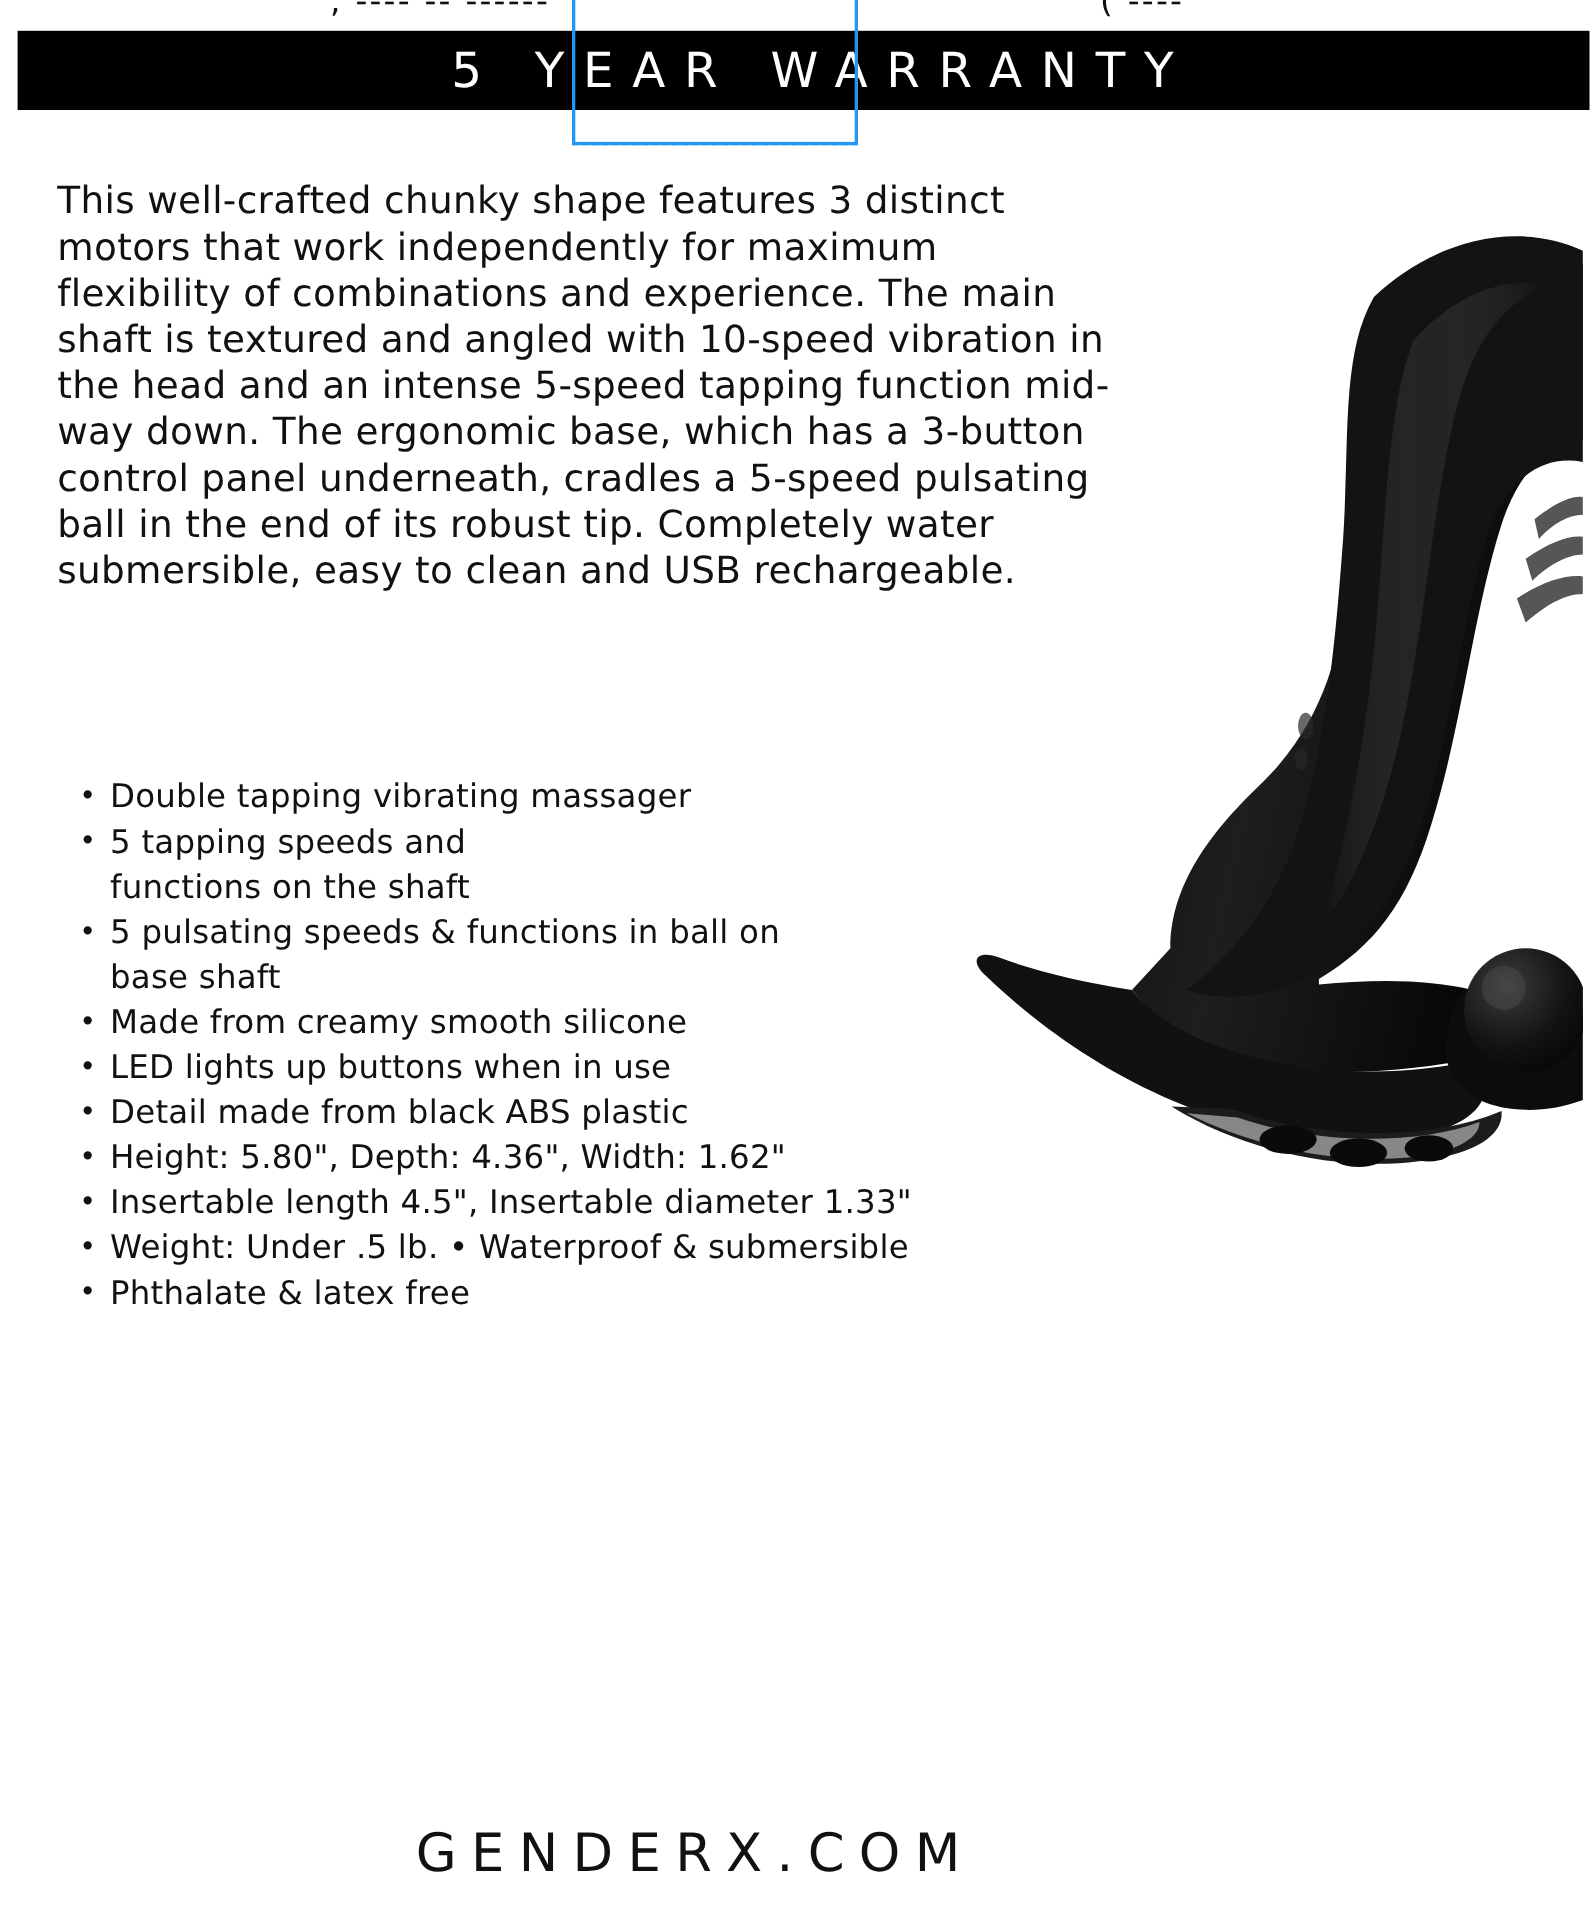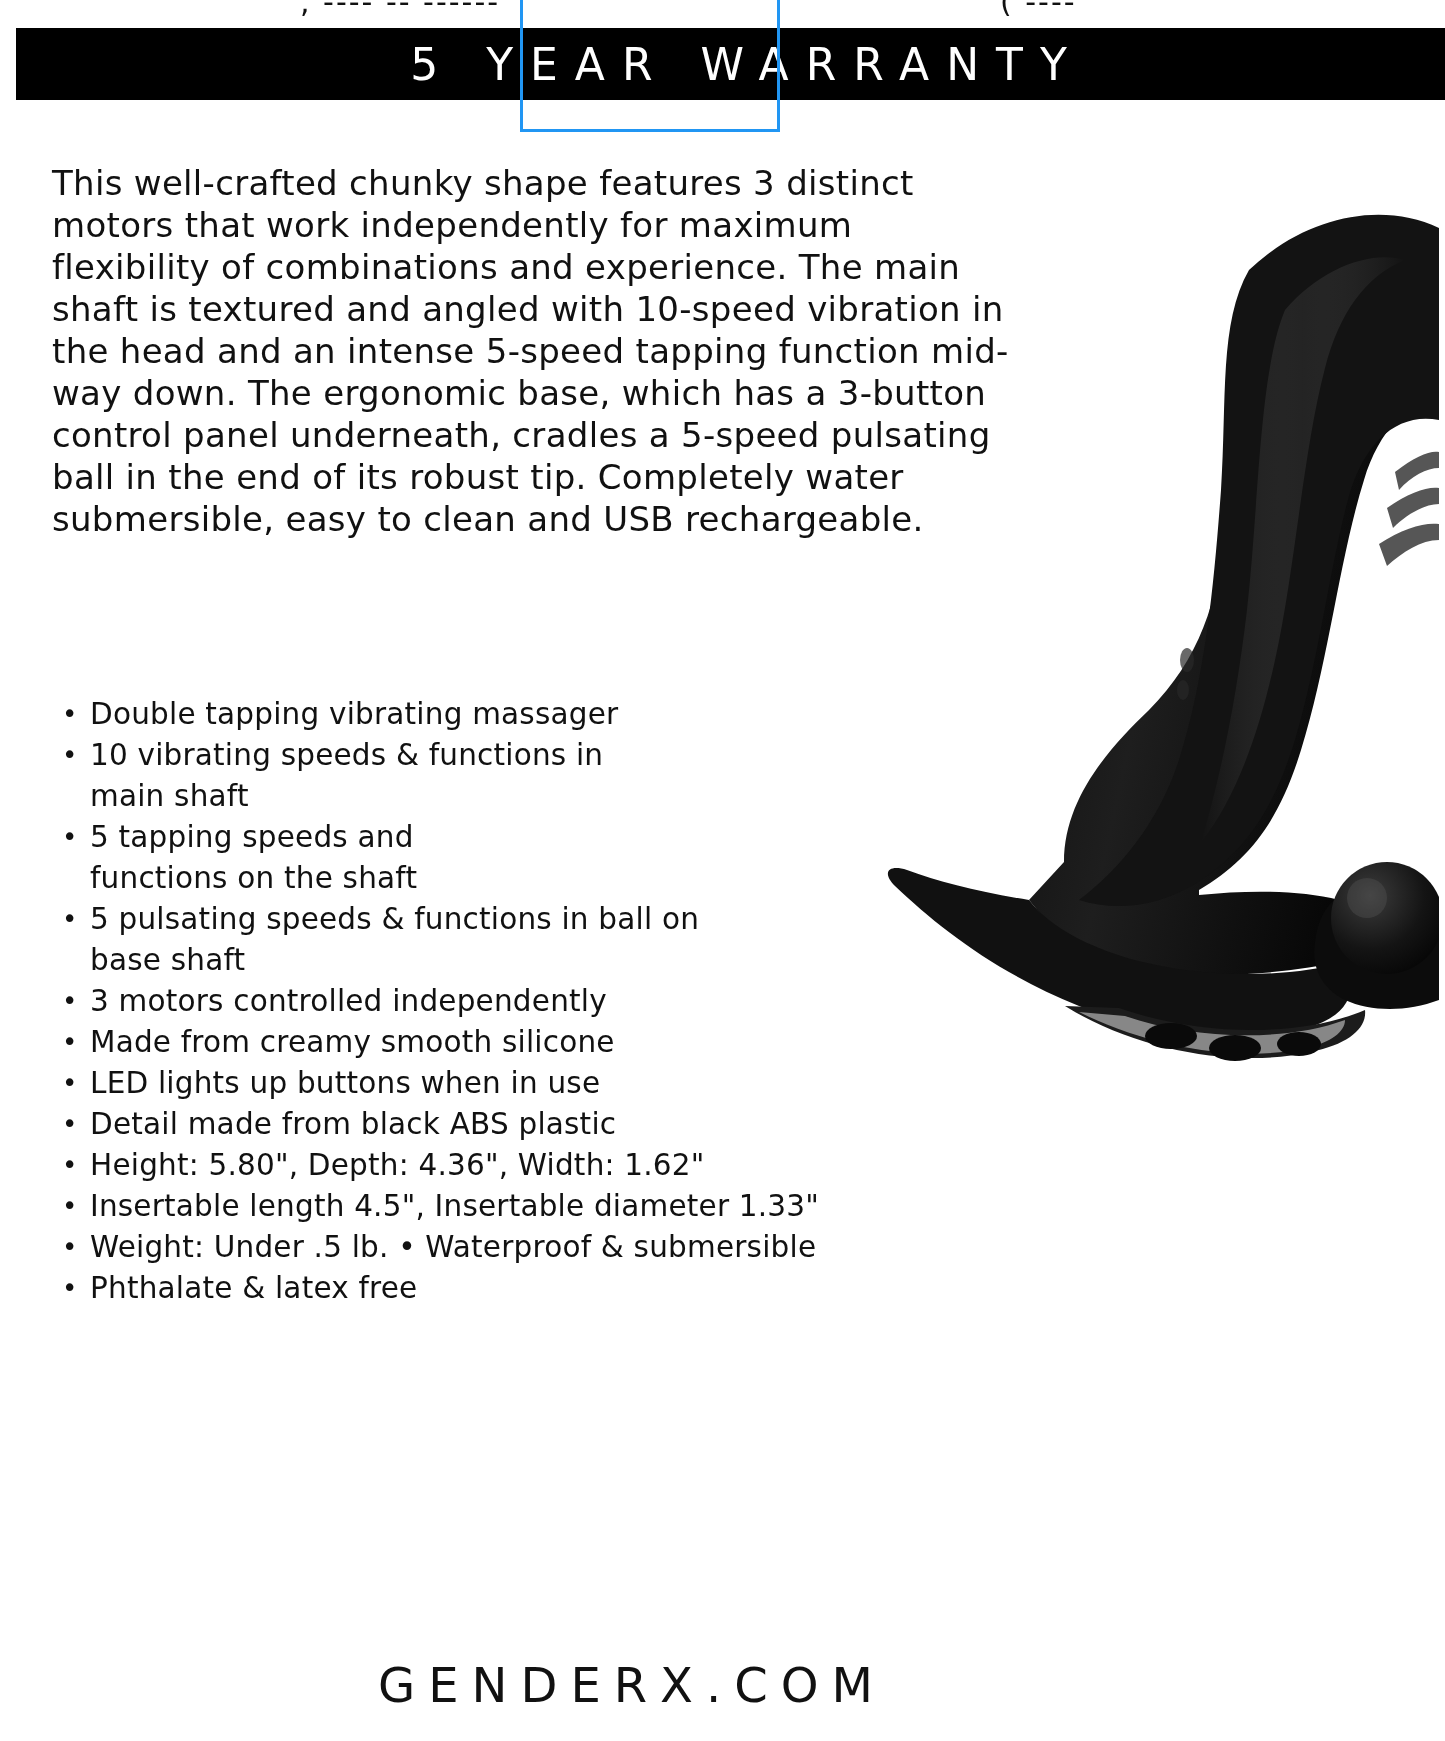--- a/index.html
+++ b/index.html
@@ -99,21 +99,21 @@
     letter-spacing: 0.3px;
     z-index: 10;
   }
 
   
   .feature-list {
     position: absolute;
     left: 52px;
     top: 688px;
     width: 960px;
-    margin: 6px;
+    margin: 16px;
     padding: 0;
     list-style: none;
     z-index: 10;
   }
   .feature-list li {
     position: relative;
     padding-left: 32px;
     font-size: 29.5px;
     line-height: 41px;
     color: #111111;
@@ -255,24 +255,22 @@
     <ellipse cx="612" cy="936" rx="26" ry="13" fill="#0a0a0a"></ellipse>
     <ellipse cx="676" cy="948" rx="26" ry="13" fill="#0a0a0a"></ellipse>
     <ellipse cx="740" cy="944" rx="22" ry="12" fill="#0a0a0a"></ellipse>
   </svg>
 </div>
 
 <p class="description">This well-crafted chunky shape features 3 distinct motors that work independently for maximum flexibility of combinations and experience. The main shaft is textured and angled with 10-speed vibration in the head and an intense 5-speed tapping function mid-way down. The ergonomic base, which has a 3-button control panel underneath, cradles a 5-speed pulsating ball in the end of its robust tip.  Completely water submersible, easy to clean and USB rechargeable.</p>
 
 <ul class="feature-list">
     <li class="w-narrow-1">Double tapping vibrating massager</li>
-    <li class="w-narrow-2">10 vibrating speeds &amp; functions in main shaft</li>
     <li class="w-narrow-3">5 tapping speeds and functions on the shaft</li>
     <li class="w-narrow-4">5 pulsating speeds &amp; functions in ball on base shaft</li>
-    <li>3 motors controlled independently</li>
     <li>Made from creamy smooth silicone</li>
     <li>LED lights up buttons when in use</li>
     <li>Detail made from black ABS plastic</li>
     <li>Height: 5.80", Depth: 4.36", Width: 1.62"</li>
     <li>Insertable length 4.5", Insertable diameter 1.33"</li>
     <li>Weight: Under .5 lb. • Waterproof &amp; submersible</li>
     <li>Phthalate &amp; latex free</li>
   </ul>
 
 <div class="footer-url">GENDERX.COM</div>

